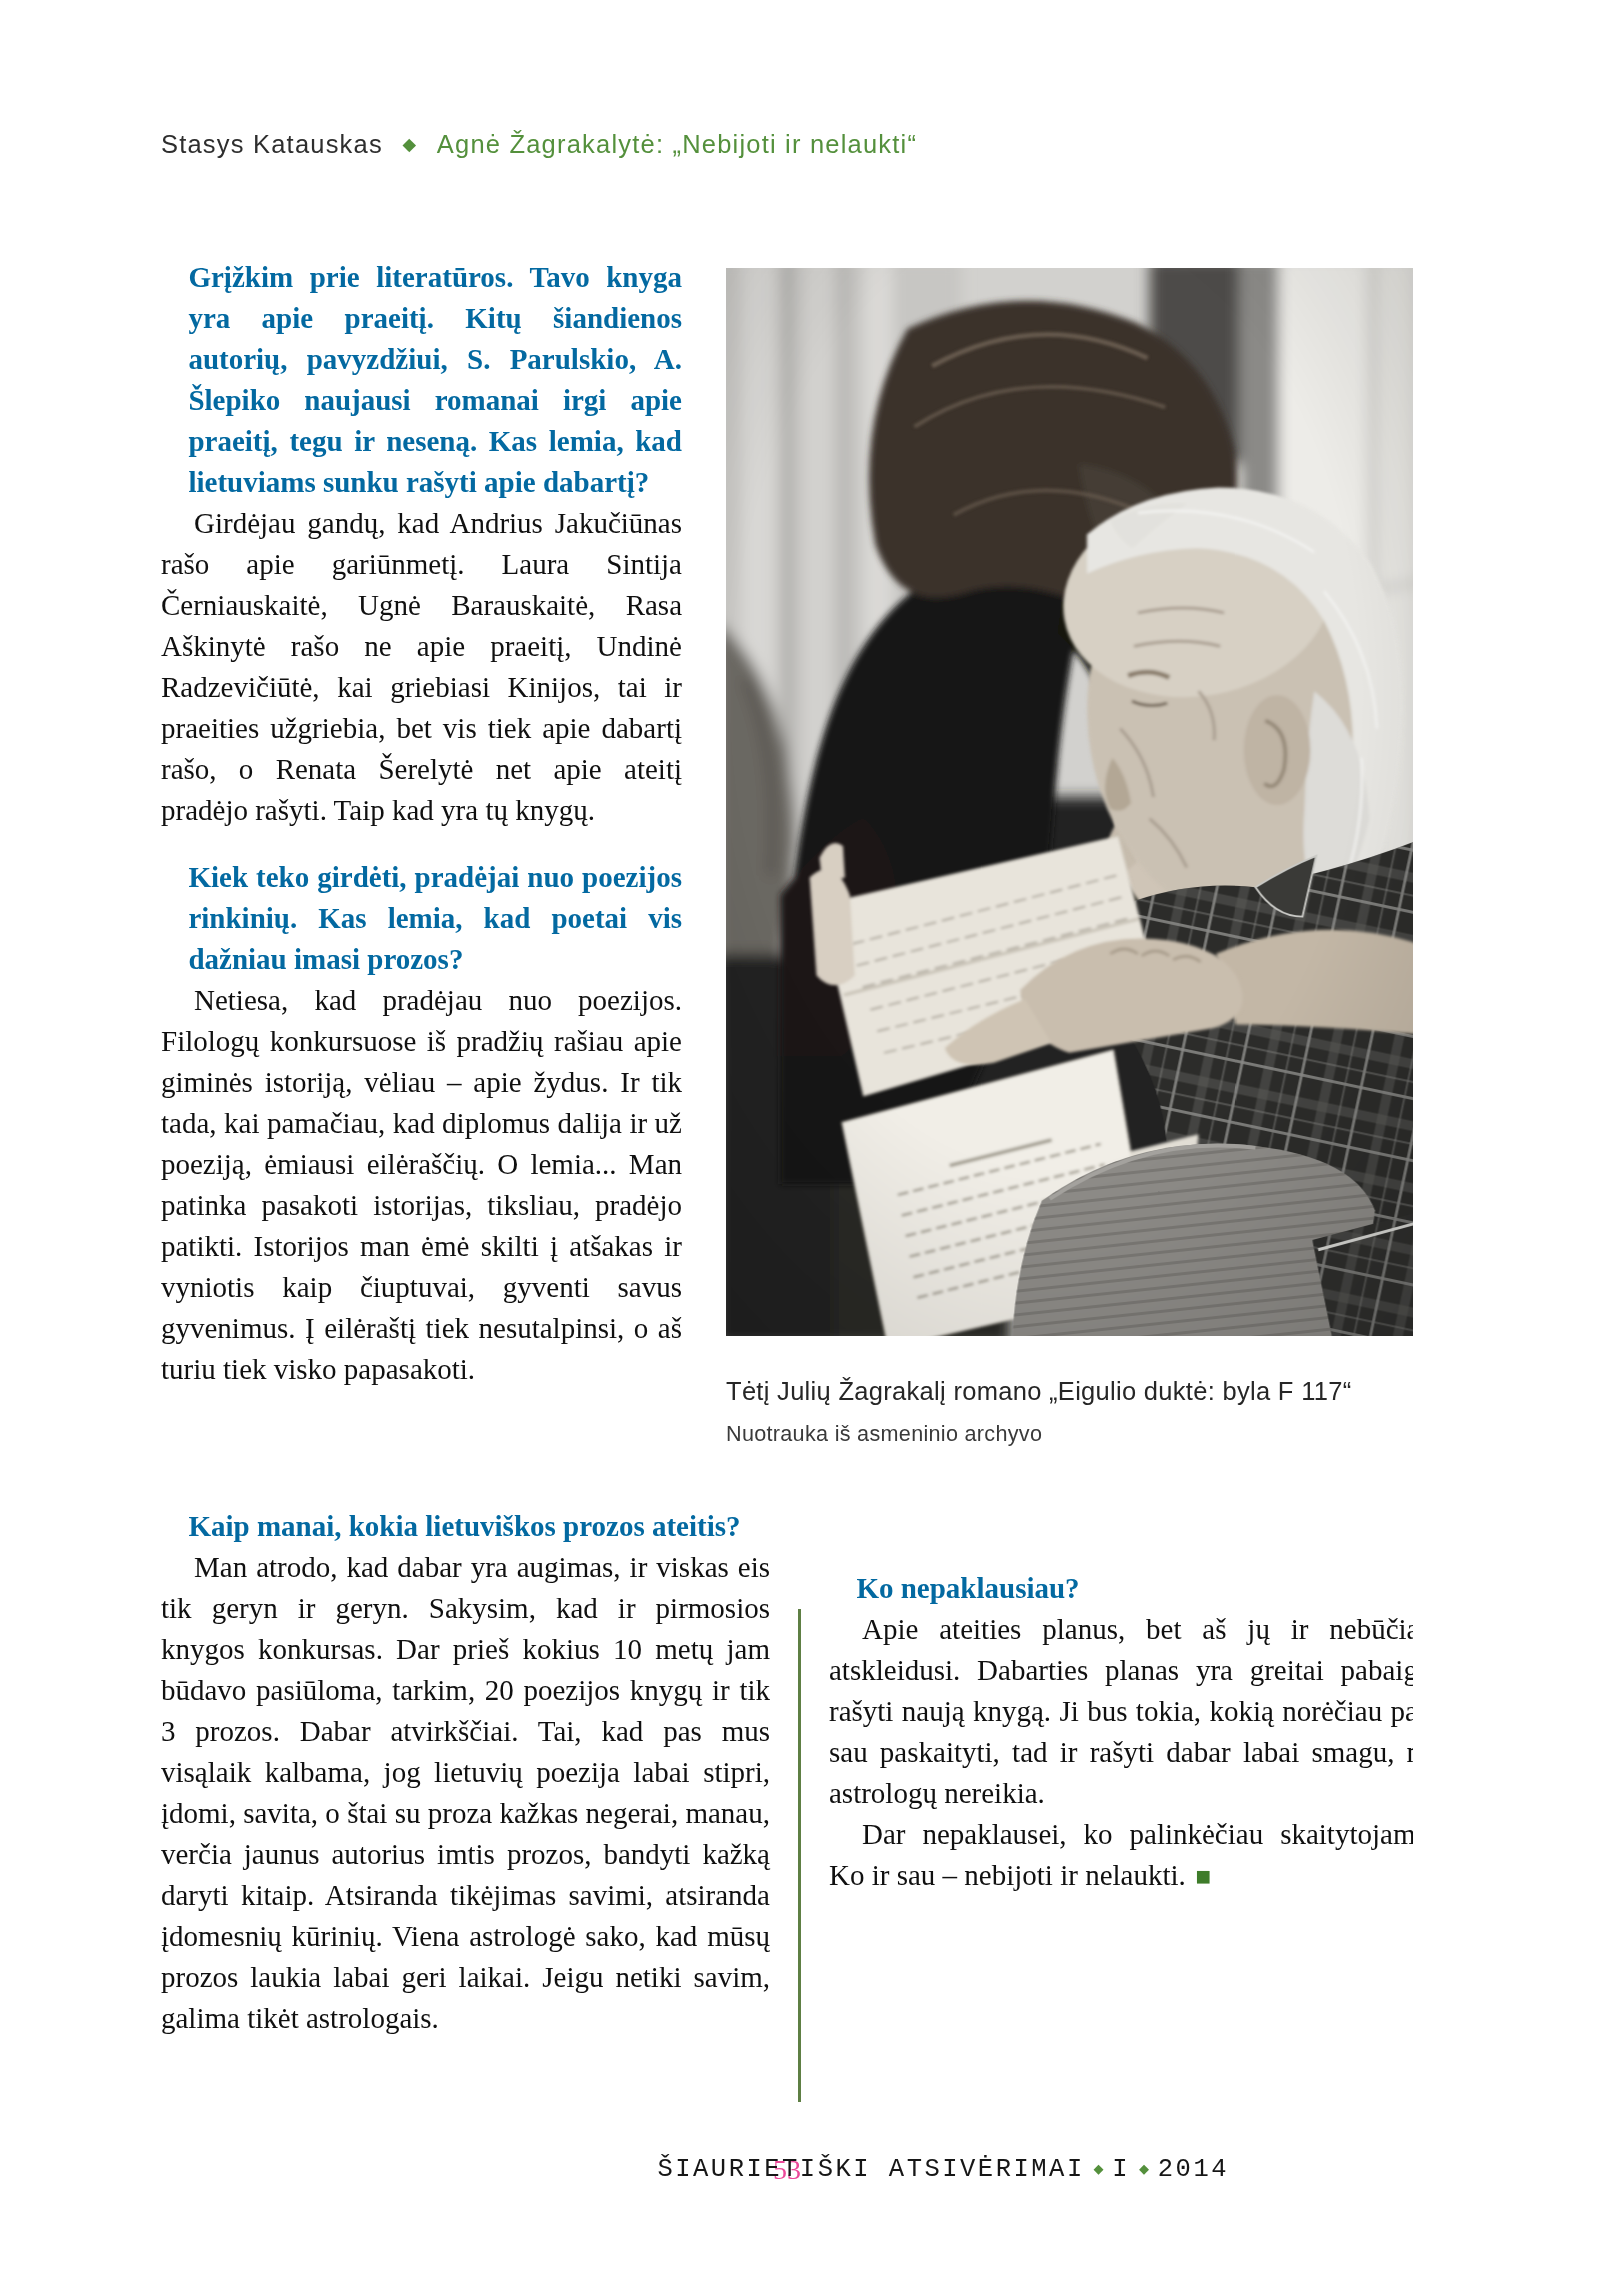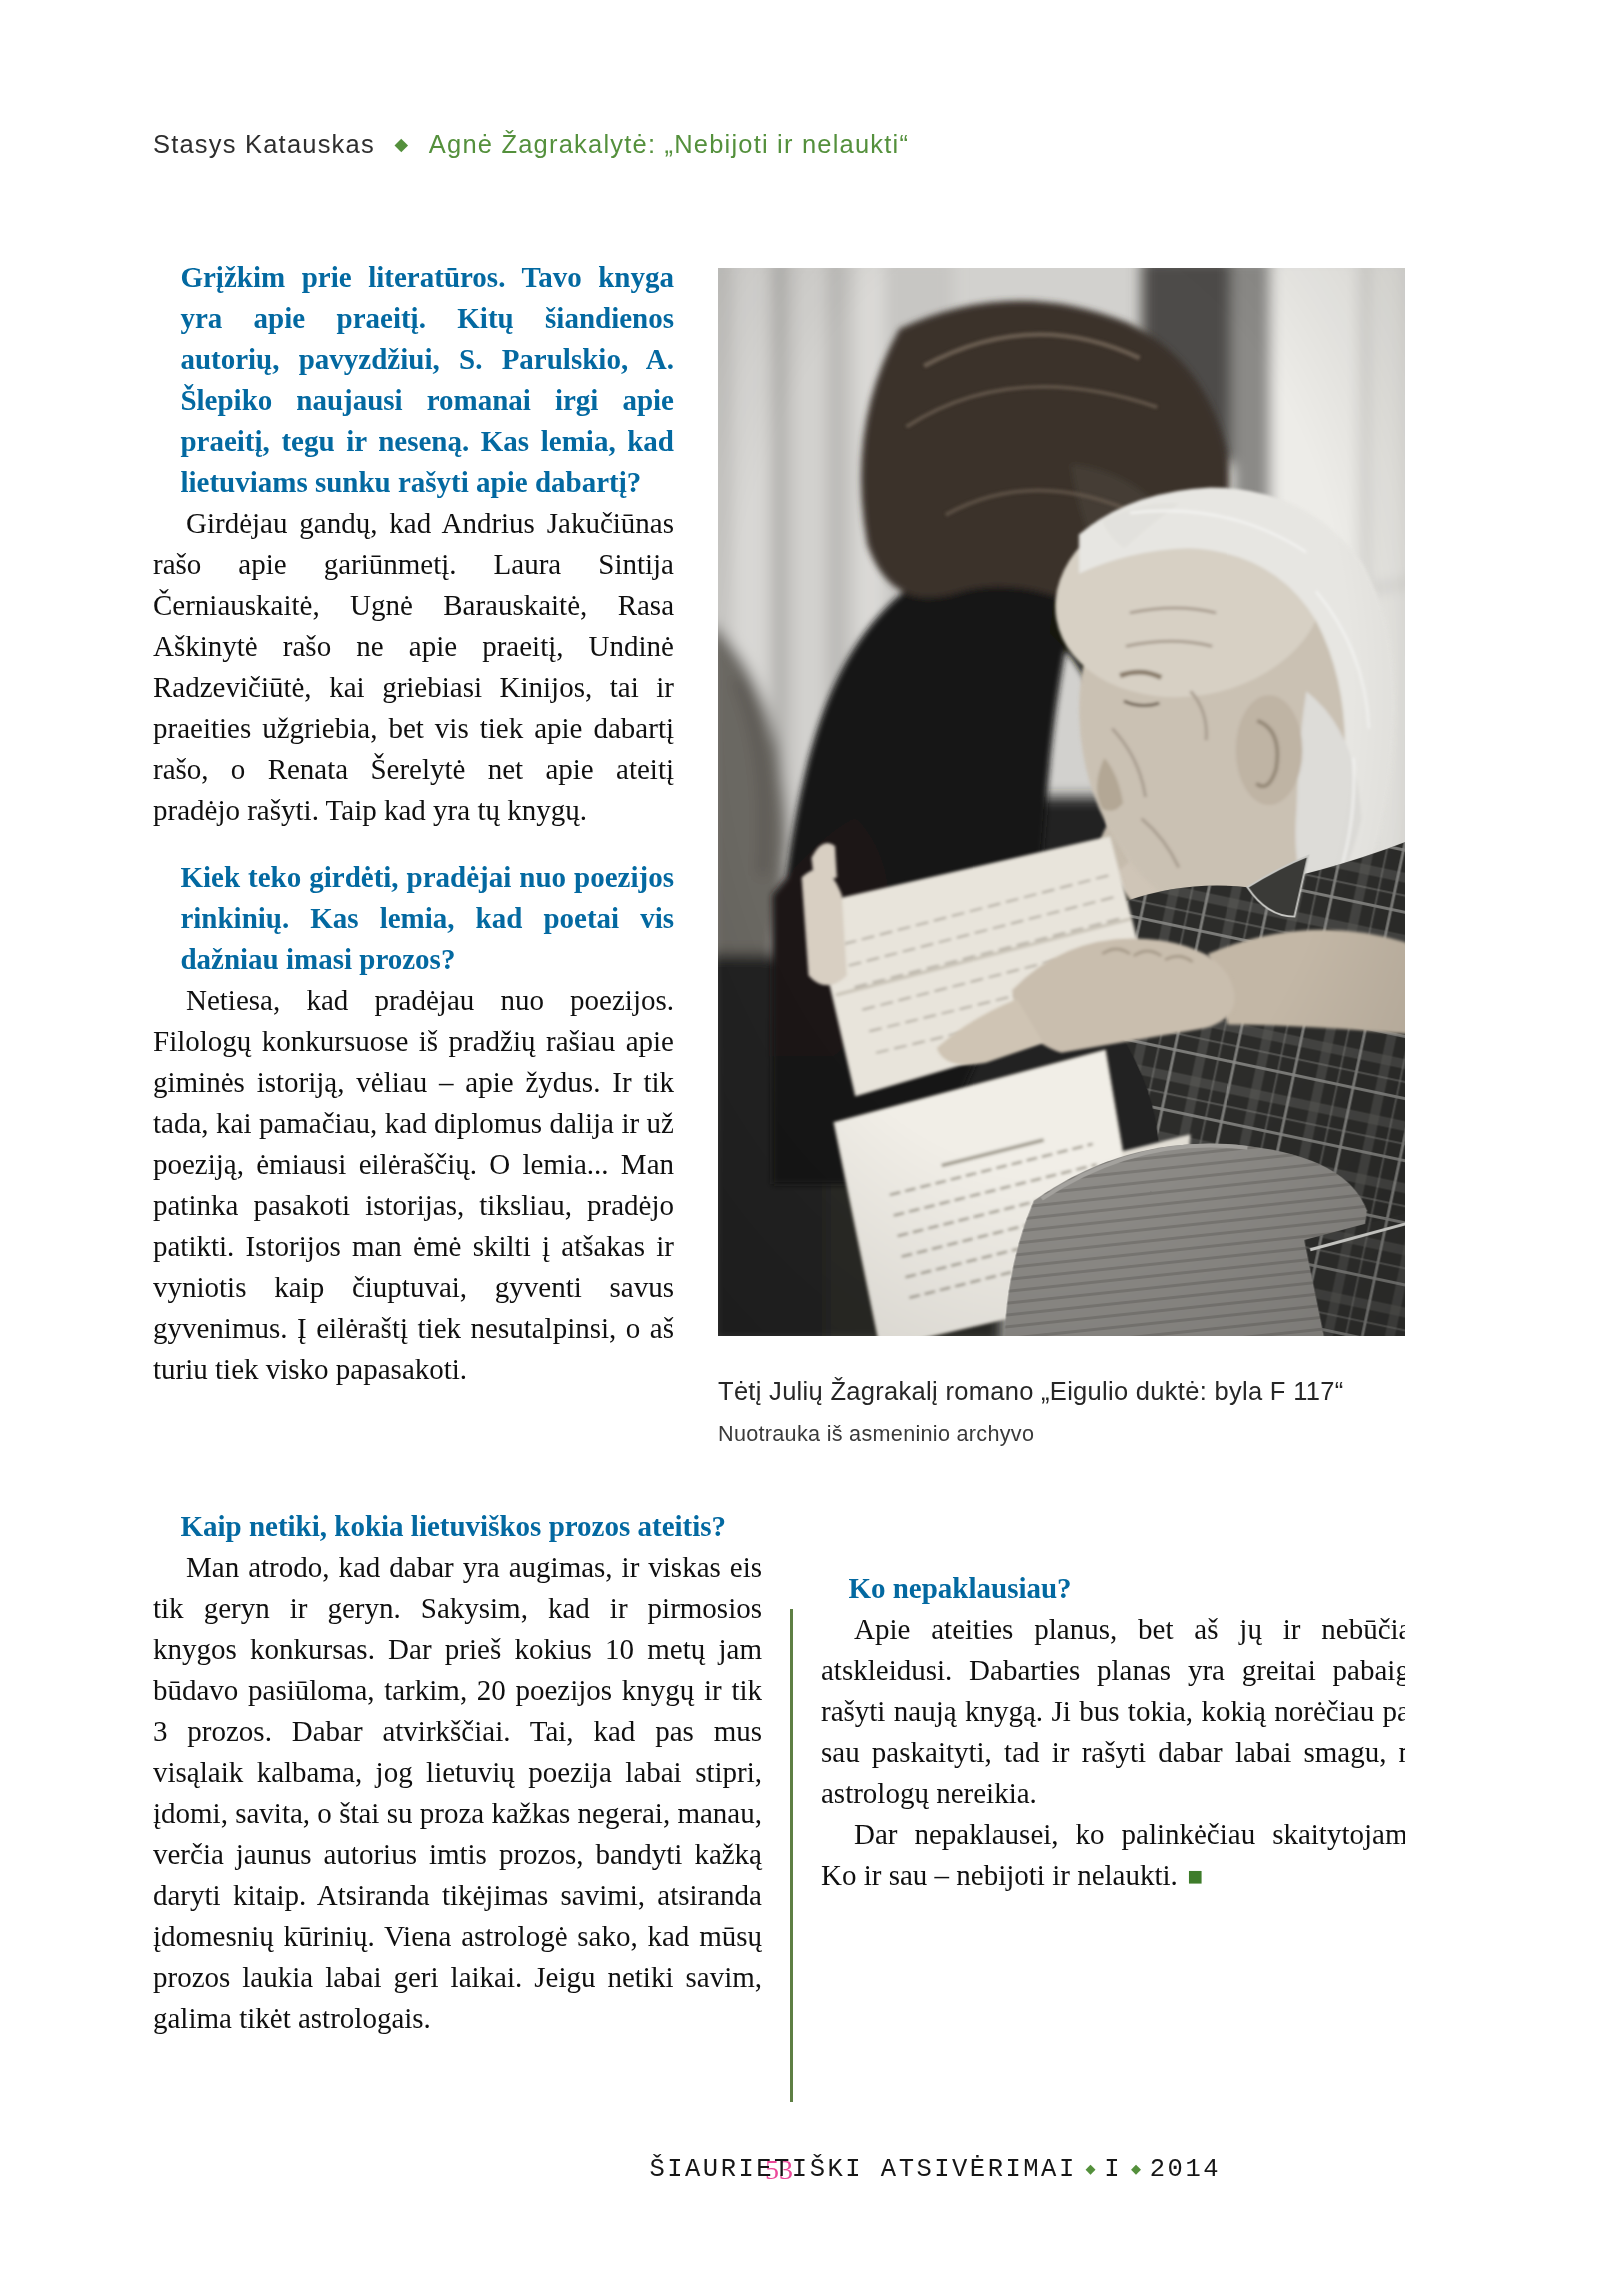--- a/index.html
+++ b/index.html
@@ -1,17 +1,17 @@
 <!DOCTYPE html>
 <html lang="lt"><head>
 <meta charset="utf-8">
 <style>
   html,body{margin:0;padding:0;background:#ffffff;}
   .page{position:relative;width:1405px;height:2293px;background:#ffffff;overflow:hidden;
-        font-family:"Liberation Serif","DejaVu Serif",serif;color:#101010;}
+        font-family:"Liberation Serif","DejaVu Serif",serif;color:#101010;margin-left:8px;}
   .hdr{position:absolute;left:153px;top:130px;display:flex;align-items:center;gap:19.6px;
        font-family:"Liberation Sans","DejaVu Sans",sans-serif;font-size:25.5px;letter-spacing:1.2px;
        white-space:nowrap;color:#2e2e2e;}
   .hdr .diamond{font-size:17.6px;line-height:1;}
   .accent{color:#54903c;}
   .col{position:absolute;text-align:justify;font-size:29px;line-height:41px;}
   .col p{margin:0;}
   .col-top-left{left:153px;top:257px;width:521px;}
   .col-bottom-left{left:153px;top:1506px;width:609px;}
   .col-bottom-right{left:821px;top:1568px;width:605px;}
@@ -235,21 +235,21 @@
       <rect width="726" height="1090" fill="url(#vig)"></rect>
     </svg>
   </figure>
 
   <div class="caption">
     <div class="cap-line">Tėtį Julių Žagrakalį romano „Eigulio duktė: byla F 117“</div>
     <div class="credit">Nuotrauka iš asmeninio archyvo</div>
   </div>
 
   <section class="col col-bottom-left">
-    <p class="question">Kaip netiki, kokia lietuviškos prozos ateitis?</p>
+    <p class="question">Kaip manai, kokia lietuviškos prozos ateitis?</p>
     <p class="answer">Man atrodo, kad dabar yra augimas, ir viskas eis tik geryn ir geryn. Sakysim, kad ir pirmosios knygos konkursas. Dar prieš kokius 10 metų jam būdavo pasiūloma, tarkim, 20 poezijos knygų ir tik 3 prozos. Dabar atvirkščiai. Tai, kad pas mus visąlaik kalbama, jog lietuvių poezija labai stipri, įdomi, savita, o štai su proza kažkas negerai, manau, verčia jaunus autorius imtis prozos, bandyti kažką daryti kitaip. Atsiranda tikėjimas savimi, atsiranda įdomesnių kūrinių. Viena astrologė sako, kad mūsų prozos laukia labai geri laikai. Jeigu netiki savim, galima tikėt astrologais.</p>
   </section>
 
   <div class="vrule"></div>
 
   <section class="col col-bottom-right">
     <p class="question">Ko nepaklausiau?</p>
     <p class="answer">Apie ateities planus, bet aš jų ir nebūčiau atskleidusi. Dabarties planas yra greitai pabaigti rašyti naują knygą. Ji bus tokia, kokią norėčiau pati sau paskaityti, tad ir rašyti dabar labai smagu, nė astrologų nereikia.</p>
     <p class="answer"><span>Dar nepaklausei, ko palinkėčiau skaitytojams. Ko ir sau – nebijoti ir nelaukti.</span><span class="endmark">■</span></p>
   </section>

